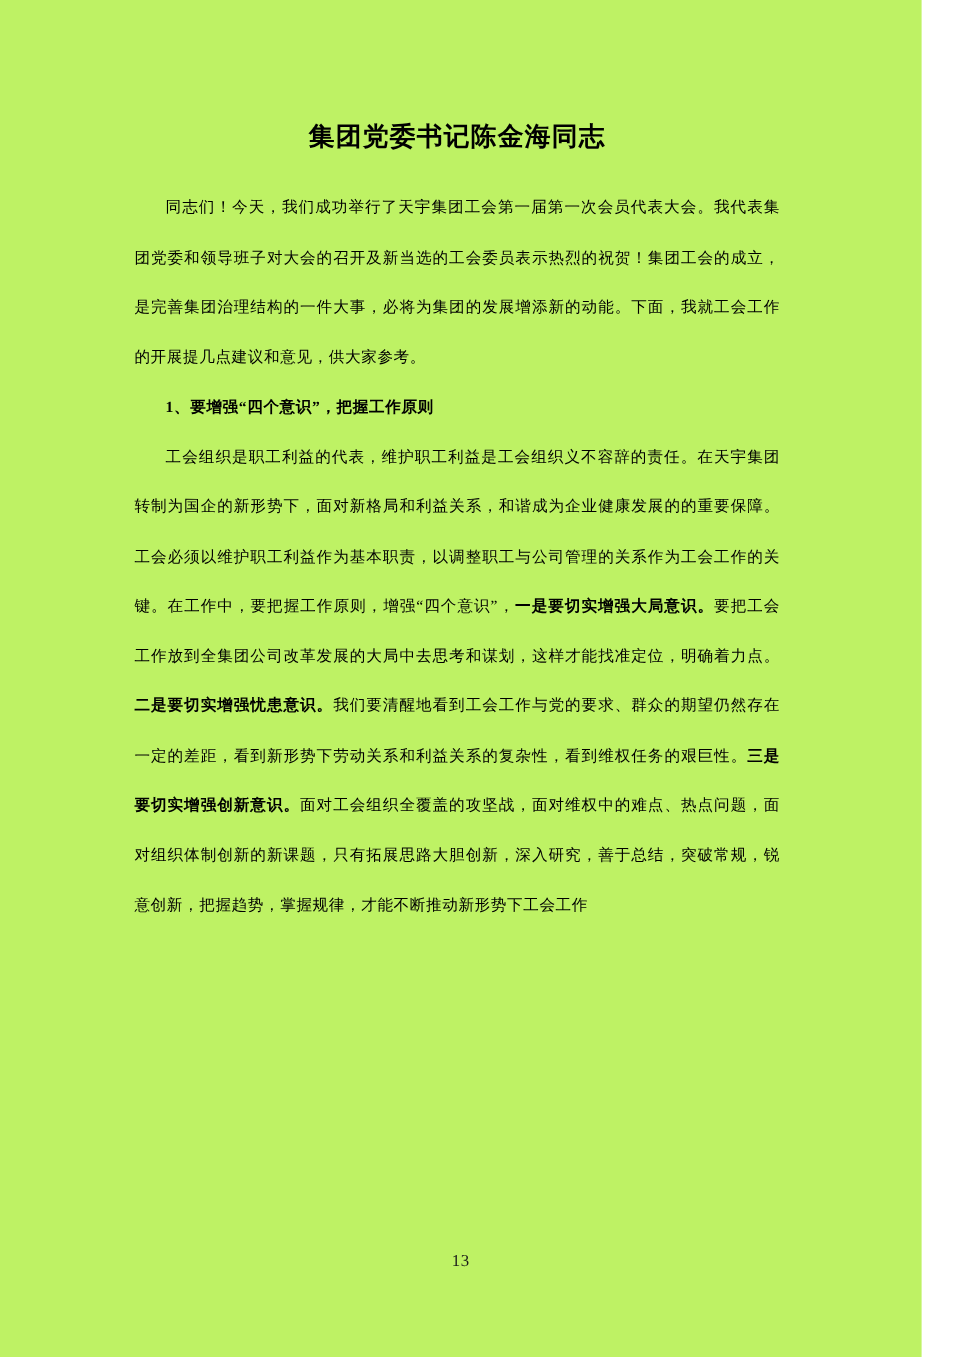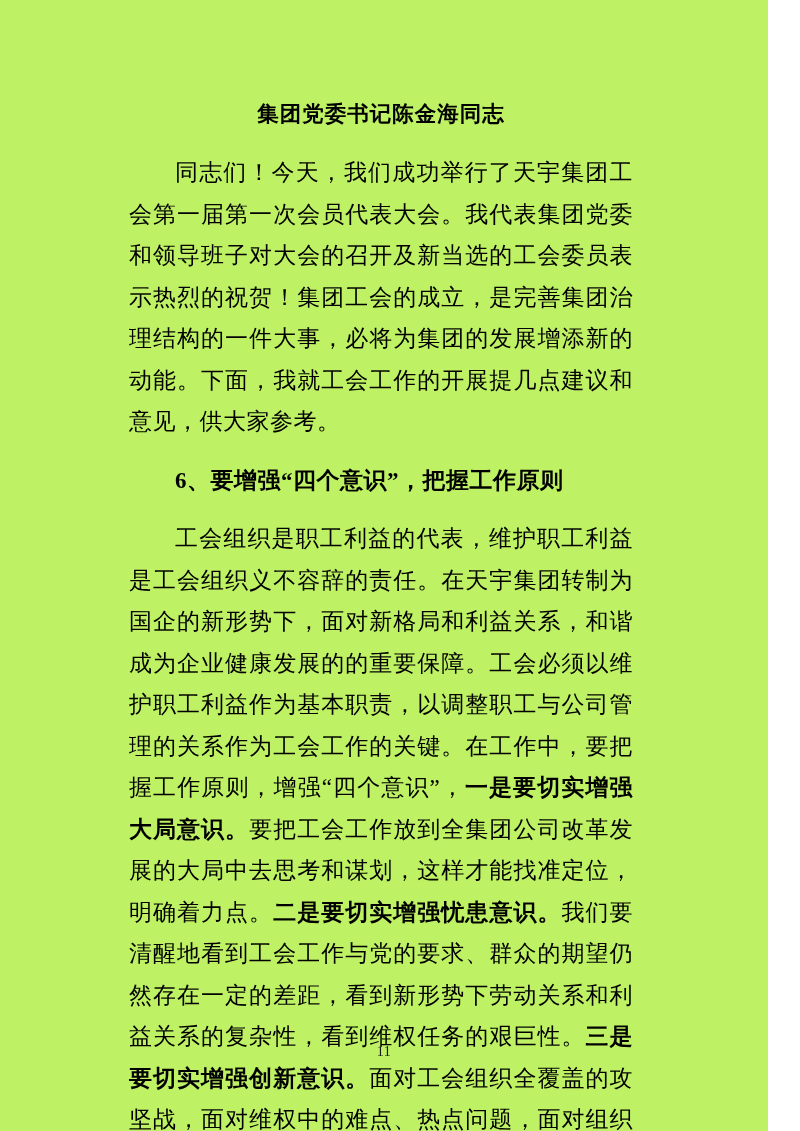--- a/index.html
+++ b/index.html
@@ -28,22 +28,22 @@
     text-align: center;
     letter-spacing: 1px;
   }
   .doc-subtitle {
     margin-top: 30px;
   }
   .doc-body {
     margin-top: 23px;
   }
   .doc-body p {
-    margin: 17px;
-    font-size: 23px;
+    margin: 0;
+    font-size: 13px;
     line-height: 41.5px;
     letter-spacing: 0.5px;
     text-align: justify;
     text-justify: inter-ideograph;
     text-indent: 2em;
     word-break: break-all;
   }
   .doc-body p.heading {
     font-weight: 700;
     text-align: left;
@@ -65,20 +65,20 @@
   }
 </style>
 </head>
 <body>
 
 <div class="page">
   <div class="content">
     <h1 class="doc-title">集团党委书记陈金海同志</h1>
     <div class="doc-body">
       <p class="para body"><span class="text-run">同志们！今天，我们成功举行了天宇集团工会第一届第一次会员代表大会。我代表集团党委和领导班子对大会的召开及新当选的工会委员表示热烈的祝贺！集团工会的成立，是完善集团治理结构的一件大事，必将为集团的发展增添新的动能。下面，我就工会工作的开展提几点建议和意见，供大家参考。</span></p>
-      <p class="para heading"><span class="bold-run">6、要增强“四个意识”，把握工作原则</span></p>
+      <p class="para heading"><span class="bold-run">1、要增强“四个意识”，把握工作原则</span></p>
       <p class="para body"><span class="text-run">工会组织是职工利益的代表，维护职工利益是工会组织义不容辞的责任。在天宇集团转制为国企的新形势下，面对新格局和利益关系，和谐成为企业健康发展的的重要保障。工会必须以维护职工利益作为基本职责，以调整职工与公司管理的关系作为工会工作的关键。在工作中，要把握工作原则，增强“四个意识”，</span><span class="bold-run">一是要切实增强大局意识。</span><span class="text-run">要把工会工作放到全集团公司改革发展的大局中去思考和谋划，这样才能找准定位，明确着力点。</span><span class="bold-run">二是要切实增强忧患意识。</span><span class="text-run">我们要清醒地看到工会工作与党的要求、群众的期望仍然存在一定的差距，看到新形势下劳动关系和利益关系的复杂性，看到维权任务的艰巨性。</span><span class="bold-run">三是要切实增强创新意识。</span><span class="text-run">面对工会组织全覆盖的攻坚战，面对维权中的难点、热点问题，面对组织体制创新的新课题，只有拓展思路大胆创新，深入研究，善于总结，突破常规，锐意创新，把握趋势，掌握规律，才能不断推动新形势下工会工作</span></p>
     </div>
   </div>
   <div class="page-footer">
-    <span class="page-number">11</span>
+    <span class="page-number">13</span>
   </div>
 </div>
 
 </body></html>

